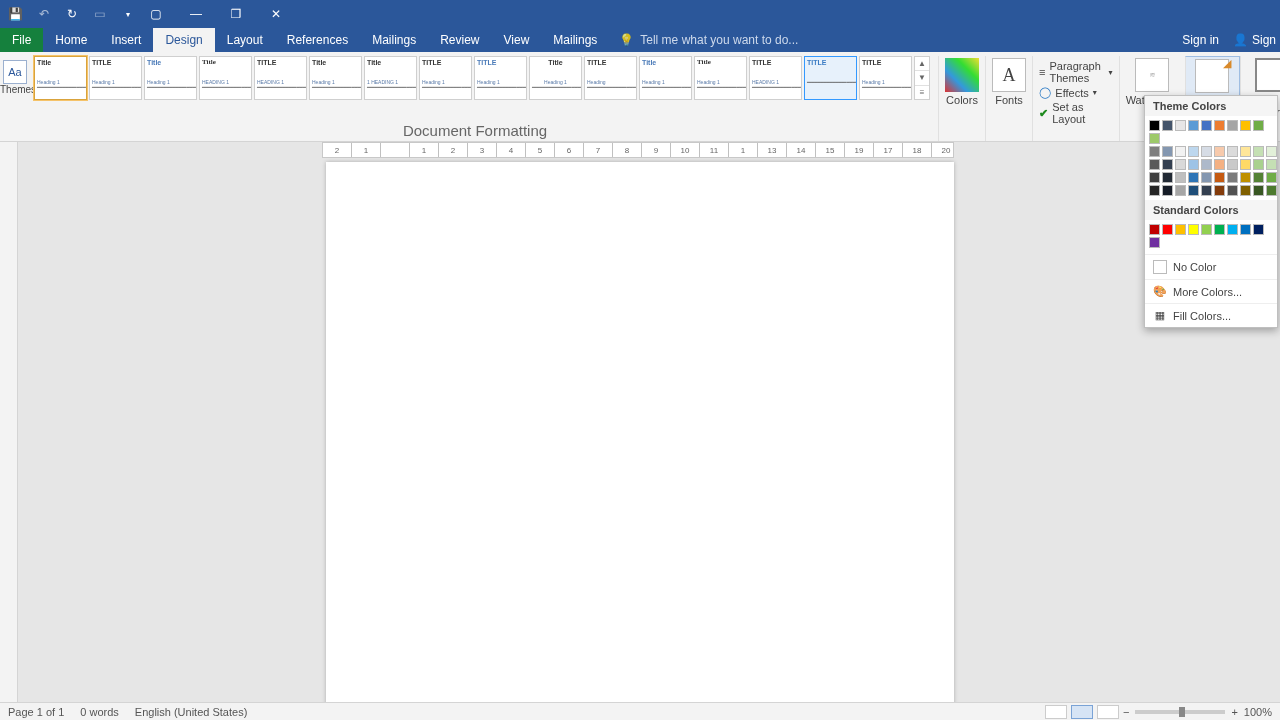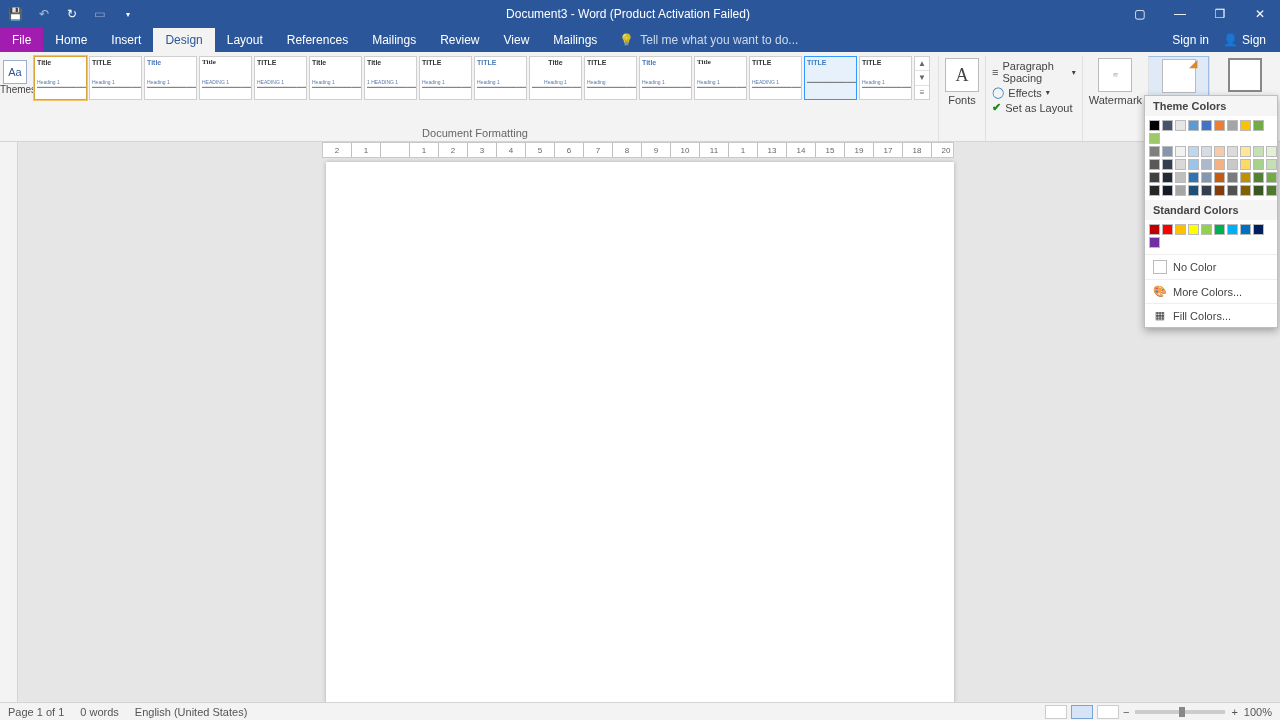--- a/index.html
+++ b/index.html
@@ -7,42 +7,42 @@
 
 .titlebar { height: 28px; background: #2b579a; color: #fff; display: flex; align-items: center; font-size: 12px; }
 .titlebar .qat { display: flex; align-items: center; gap: 12px; padding-left: 8px; }
 .titlebar .qat .icon { width: 16px; height: 16px; display: flex; align-items: center; justify-content: center; color: #fff; cursor: pointer; }
 .titlebar .title { flex: 1; text-align: center; }
 .titlebar .winctl { display: flex; }
 .titlebar .winctl div { width: 40px; height: 28px; display: flex; align-items: center; justify-content: center; cursor: pointer; }
 
 .tabs { height: 24px; background: #2b579a; color: #fff; display: flex; align-items: stretch; font-size: 12px; }
 .tabs .tab { padding: 0 12px; display: flex; align-items: center; cursor: pointer; }
-.tabs .tab.file { background: #a21caf; }
+.tabs .tab.file { background: #15803d; }
 .tabs .tab.active { background: #f3f3f3; color: #2b579a; }
 .tabs .tellme { flex: 1; display: flex; align-items: center; padding-left: 10px; gap: 6px; color: #cdd9eb; }
 .tabs .tellme span.bulb { opacity: .8; }
-.tabs .right { display: flex; align-items: center; gap: 14px; padding-right: 14px; }
+.tabs .right { display: flex; align-items: center; gap: 14px; padding-right: 4px; }
 .tabs .right .item { display:flex; align-items:center; gap:4px; cursor:pointer; }
 
 .ribbon { height: 90px; background: #f3f3f3; border-bottom: 1px solid #d4d4d4; display: flex; position: relative; padding-top:4px; }
 .themes-btn { width: 30px; text-align:center; font-size:11px; color:#444; cursor:pointer; padding-top:4px;}
 .themes-btn .ico { width:24px; height:24px; margin:0 auto; border:1px solid #9bb0cf; background:#fff; position:relative; font-size:11px; display:flex; align-items:center; justify-content:center; color:#2b579a;}
 
 .style-gallery { display:flex; gap:2px; padding-left:4px; flex:0 0 auto; }
 .style-thumb { width:53px; height:44px; background:#fff; border:1px solid #cfcfcf; font-size:5px; color:#555; padding:2px; cursor:pointer; overflow:hidden; line-height:1.1;}
 .style-thumb.selected { border:1px solid #d9a33c; outline:1px solid #f5c36a; }
 .style-thumb.hl { border:1px solid #3399ff; background:#e7f1fb;}
 .style-thumb .ttl { font-size:7px; font-weight:bold; color:#333; margin-bottom:13px; display:block;}
 .style-thumb .sub { font-size:5px; color:#5a7aa8; display:block;}
 .gallery-scroll { width:16px; height:44px; border:1px solid #cfcfcf; background:#fff; display:flex; flex-direction:column; cursor:pointer;}
 .gallery-scroll div { flex:1; display:flex; align-items:center; justify-content:center; font-size:8px; color:#666; border-bottom:1px solid #e0e0e0;}
 .gallery-scroll div:last-child{border:none;}
 
-.section-label { position:absolute; bottom:2px; font-size:11px; color:#666; text-align:center; }
+.section-label { position:absolute; bottom:2px; font-size:15px; color:#666; text-align:center; }
 .section-label.docf { left: 30px; width: 890px; }
 
 .right-groups { display:flex; margin-left:8px; }
 .rgrp { border-left:1px solid #e0e0e0; padding:2px 6px 0; font-size:11px; color:#444; display:flex; flex-direction:column; align-items:center; }
 .rgrp .big { width:34px; height:34px; display:flex; align-items:center; justify-content:center; margin-bottom:2px;}
 .rgrp .big.sq { border:1px solid #bbb; background:#fff;}
 .rgrp.small-opts { align-items:flex-start; justify-content:flex-start; gap:2px; padding-top:4px;}
 .rgrp.small-opts .opt { display:flex; align-items:center; gap:4px; font-size:11px; cursor:pointer;}
 .rgrp.small-opts .opt .chk { color:#1e8a1e; font-weight:bold;}
 
@@ -80,21 +80,20 @@
 <body>
 
 <div class="titlebar">
   <div class="qat">
     <span class="icon">💾</span>
     <span class="icon" style="opacity:.6">↶</span>
     <span class="icon">↻</span>
     <span class="icon" style="opacity:.5">▭</span>
     <span class="icon" style="font-size:8px">▾</span>
   </div>
-  <div class="title">Document3 - Word (Product Activation Failed)</div>
   <div class="winctl">
     <div>▢</div>
     <div>—</div>
     <div>❐</div>
     <div>✕</div>
   </div>
 </div>
 
 <div class="tabs">
   <div class="tab file">File</div>
@@ -147,27 +146,31 @@
     <div class="style-thumb"><span class="ttl">TITLE</span><span class="sub">Heading 1</span>━━━━━━━━━━━━━━━━━━━━━━━━━━━━</div>
     <div class="gallery-scroll">
         <div>▲</div>
         <div>▼</div>
         <div>≡</div>
       </div>
   </div>
 
   <div class="right-groups">
     <div class="rgrp">
+      <div class="big" style="background:linear-gradient(45deg,#d33,#39d,#3d3,#ed3);"></div>
+      <span>Colors</span>
+    </div>
+    <div class="rgrp">
       <div class="big sq" style="font-family:serif;font-size:18px;color:#444;">A</div>
       <span>Fonts</span>
     </div>
     <div class="rgrp small-opts" style="width:110px;">
       <div class="opt">
           <span>≡</span>
-          <span>Paragraph Spacing</span>
+          <span>Paragraph Themes</span>
           <span style="font-size:8px;">▾</span>
         </div>
       <div class="opt">
           <span style="color:#2b7ac5;">◯</span>
           <span>Effects</span>
           <span style="font-size:8px;">▾</span>
         </div>
       <div class="opt">
           <span class="chk">✔</span>
           <span>Set as Layout</span>

